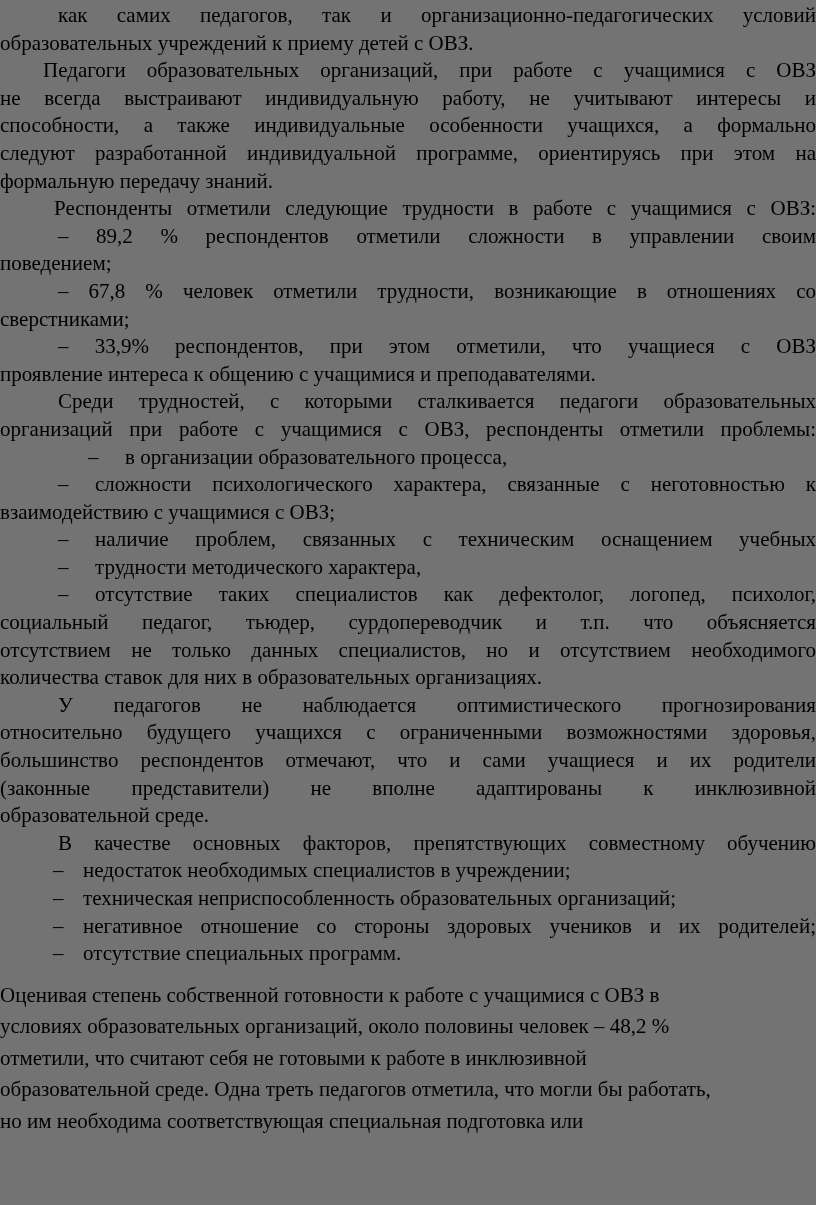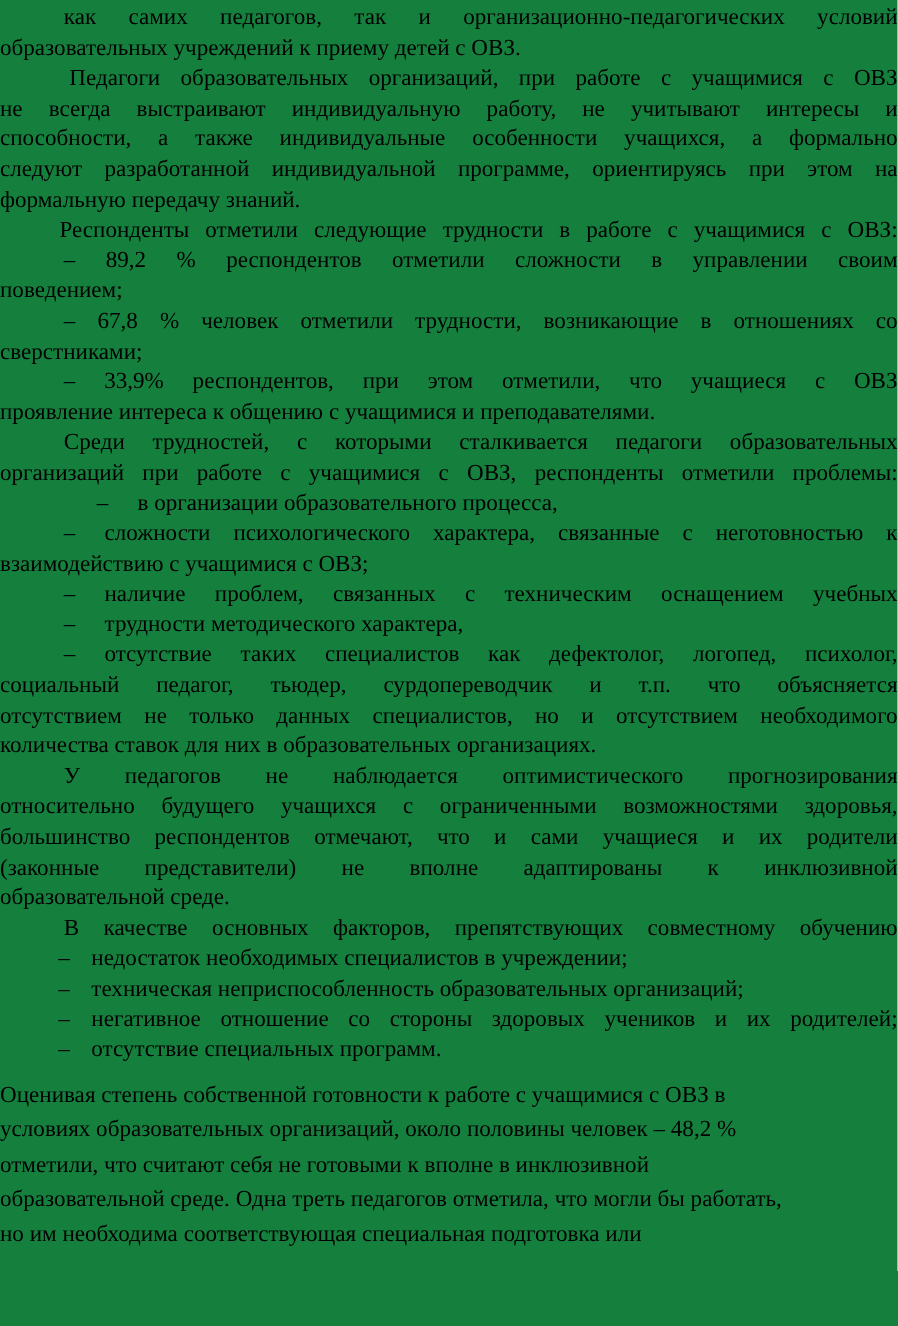--- a/index.html
+++ b/index.html
@@ -5,21 +5,21 @@
   html, body {
     margin: 0;
     padding: 0;
     background: #ffffff;
   }
   .doc-page {
     position: relative;
     width: 816px;
     height: 1205px;
     box-sizing: border-box;
-    background: #15803d;
+    background: #737373;
     color: #000000;
     overflow: hidden;
     font-family: "Liberation Serif", "DejaVu Serif", serif;
     font-size: 21px;
     line-height: 27.6px;
     padding-top: 2px;
     -webkit-font-smoothing: antialiased;
   }
   .block {
     margin: 0;
@@ -43,21 +43,21 @@
 </style>
 </head>
 <body>
 
 <div class="doc-page">
     <div class="block">
       <div class="line just" style="padding-left: 58px;">как самих педагогов, так и организационно-педагогических условий</div>
       <div class="line">образовательных учреждений к приему детей с ОВЗ.</div>
     </div>
     <div class="block">
-      <div class="line just" style="padding-left: 63px;">Педагоги образовательных организаций, при работе с учащимися с ОВЗ</div>
+      <div class="line just" style="padding-left: 43px;">Педагоги образовательных организаций, при работе с учащимися с ОВЗ</div>
       <div class="line just">не всегда выстраивают индивидуальную работу, не учитывают интересы и</div>
       <div class="line just">способности, а также индивидуальные особенности учащихся, а формально</div>
       <div class="line just">следуют разработанной индивидуальной программе, ориентируясь при этом на</div>
       <div class="line">формальную передачу знаний.</div>
     </div>
     <div class="block">
       <div class="line just" style="padding-left: 54px;">Респонденты отметили следующие трудности в работе с учащимися с ОВЗ:</div>
     </div>
     <div class="block">
       <div class="line just" style="padding-left: 58px;">– 89,2 % респондентов отметили сложности в управлении своим</div>
@@ -112,17 +112,17 @@
     </div>
     <div class="block">
       <div class="line just" style="padding-left: 53px;"><span class="marker" style="width: 30px;">–</span>негативное отношение со стороны здоровых учеников и их родителей;</div>
     </div>
     <div class="block">
       <div class="line" style="padding-left: 53px;"><span class="marker" style="width: 30px;">–</span>отсутствие специальных программ.</div>
     </div>
     <div class="block wide" style="margin-top: 12px;">
       <div class="line">Оценивая степень собственной готовности к работе с учащимися с ОВЗ в</div>
       <div class="line">условиях образовательных организаций, около половины человек – 48,2 %</div>
-      <div class="line">отметили, что считают себя не готовыми к вполне в инклюзивной</div>
+      <div class="line">отметили, что считают себя не готовыми к работе в инклюзивной</div>
       <div class="line">образовательной среде. Одна треть педагогов отметила, что могли бы работать,</div>
       <div class="line">но им необходима соответствующая специальная подготовка или</div>
     </div>
   </div>
 
 </body></html>

